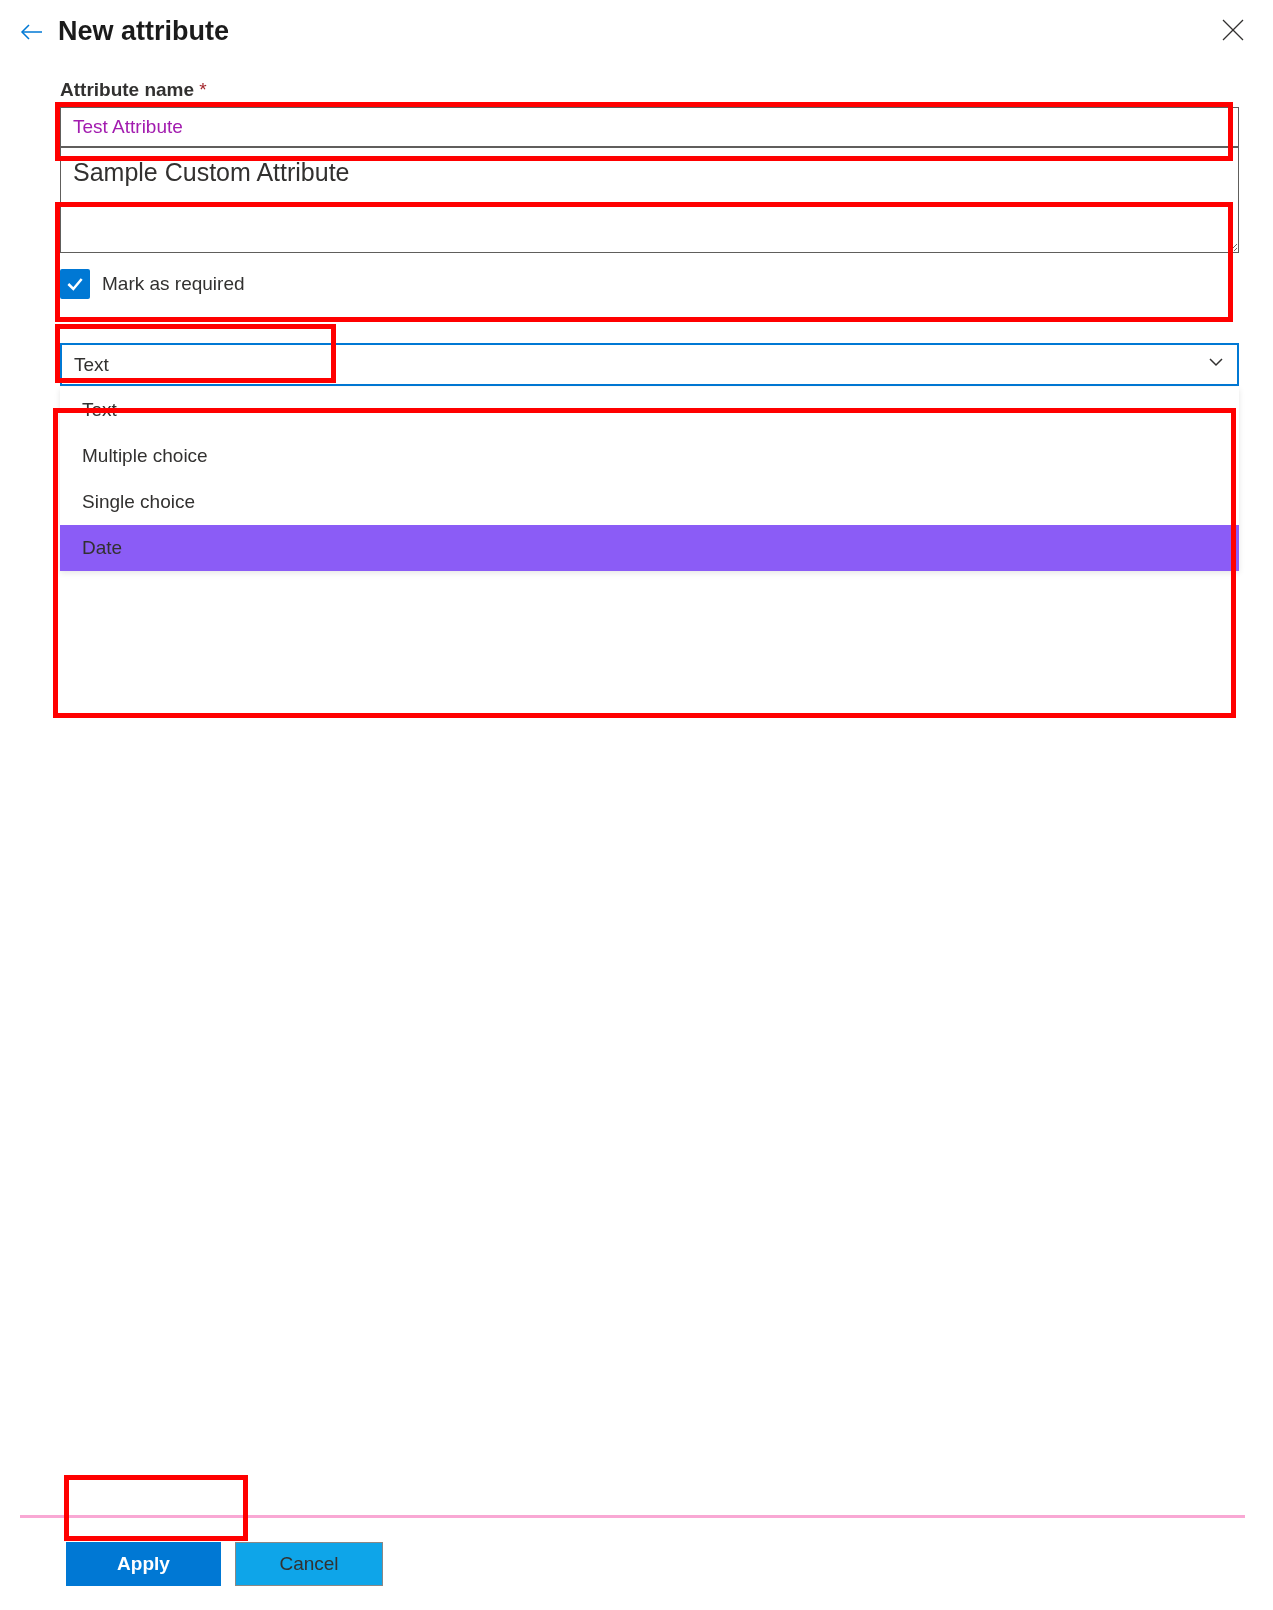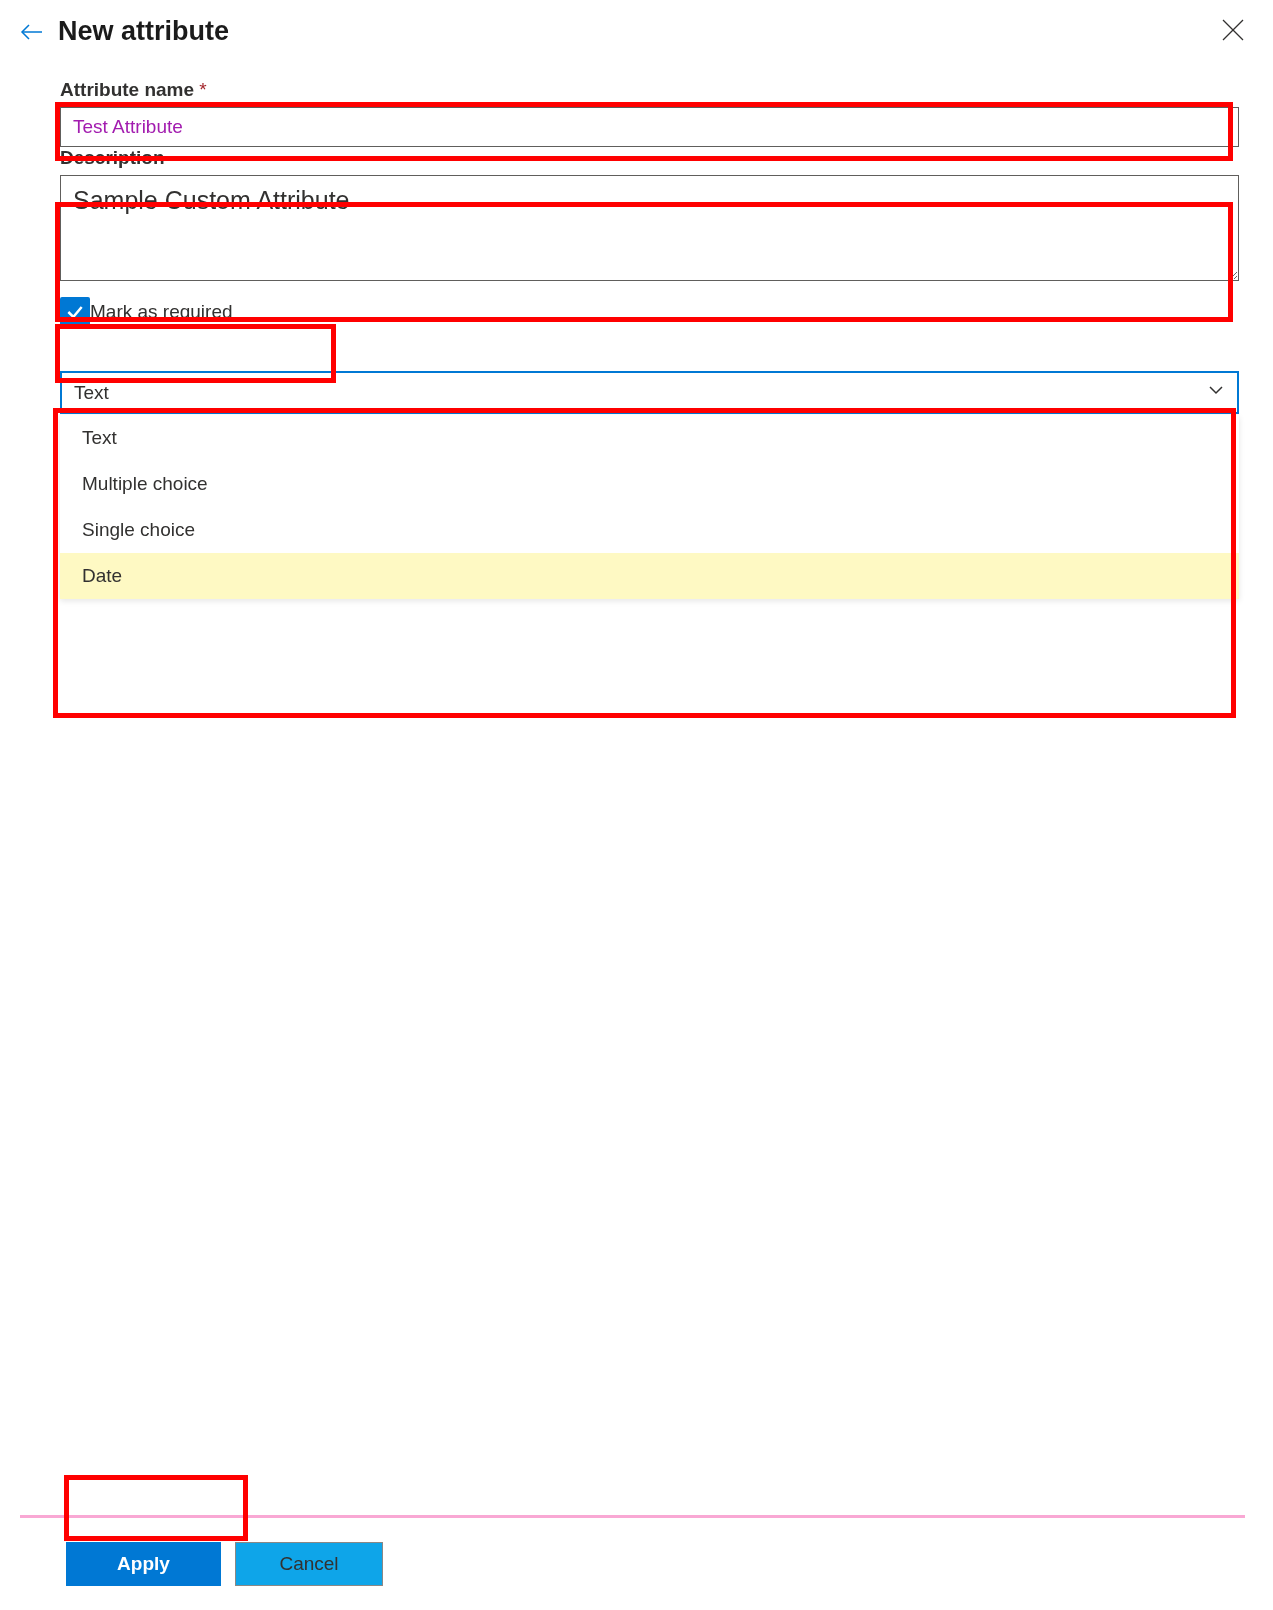--- a/index.html
+++ b/index.html
@@ -120,20 +120,21 @@
     }
     .hl-apply {
       top: 1475px;
       left: 64px;
       width: 184px;
       height: 66px;
     }
     .checkbox-row {
       display: flex;
       align-items: center;
+      gap: 12px;
       margin-top: 12px;
     }
     .checkbox {
       width: 30px;
       height: 30px;
       background: #0078d4;
       display: flex;
       align-items: center;
       justify-content: center;
       cursor: pointer;
@@ -164,21 +165,21 @@
       box-shadow: 0 2px 6px rgba(0,0,0,0.1);
       margin-top: 1px;
     }
     .dropdown-item {
       padding: 12px 22px;
       font-size: 19px;
       color: #323130;
       cursor: pointer;
     }
     .dropdown-item.hovered {
-      background: #fef9c3;
+      background: #8b5cf6;
     }
     .footer {
       border-top: 3px solid #f9a8d4;
       padding: 24px 0 24px 46px;
       display: flex;
       gap: 14px;
       margin-top: 48px;
     }
     .btn {
       padding: 10px 0;
@@ -228,21 +229,20 @@
 
     <div class="form-group">
       <label class="label">
         <span>Attribute name</span>
         <span class="required-star">*</span>
       </label>
       <input type="text" class="text-input" value="Test Attribute" style="">
     </div>
 
     <div class="form-group">
-      <label class="label">Description</label>
       <textarea class="textarea" style="">Sample Custom Attribute</textarea>
     </div>
 
     <div class="checkbox-row">
       <div class="checkbox">
         <svg width="20" height="20" viewBox="0 0 24 24" fill="none" stroke="#ffffff" stroke-width="3">
           <polyline points="4 12 10 18 20 6"></polyline>
         </svg>
       </div>
       <span class="checkbox-label">Mark as required</span>

